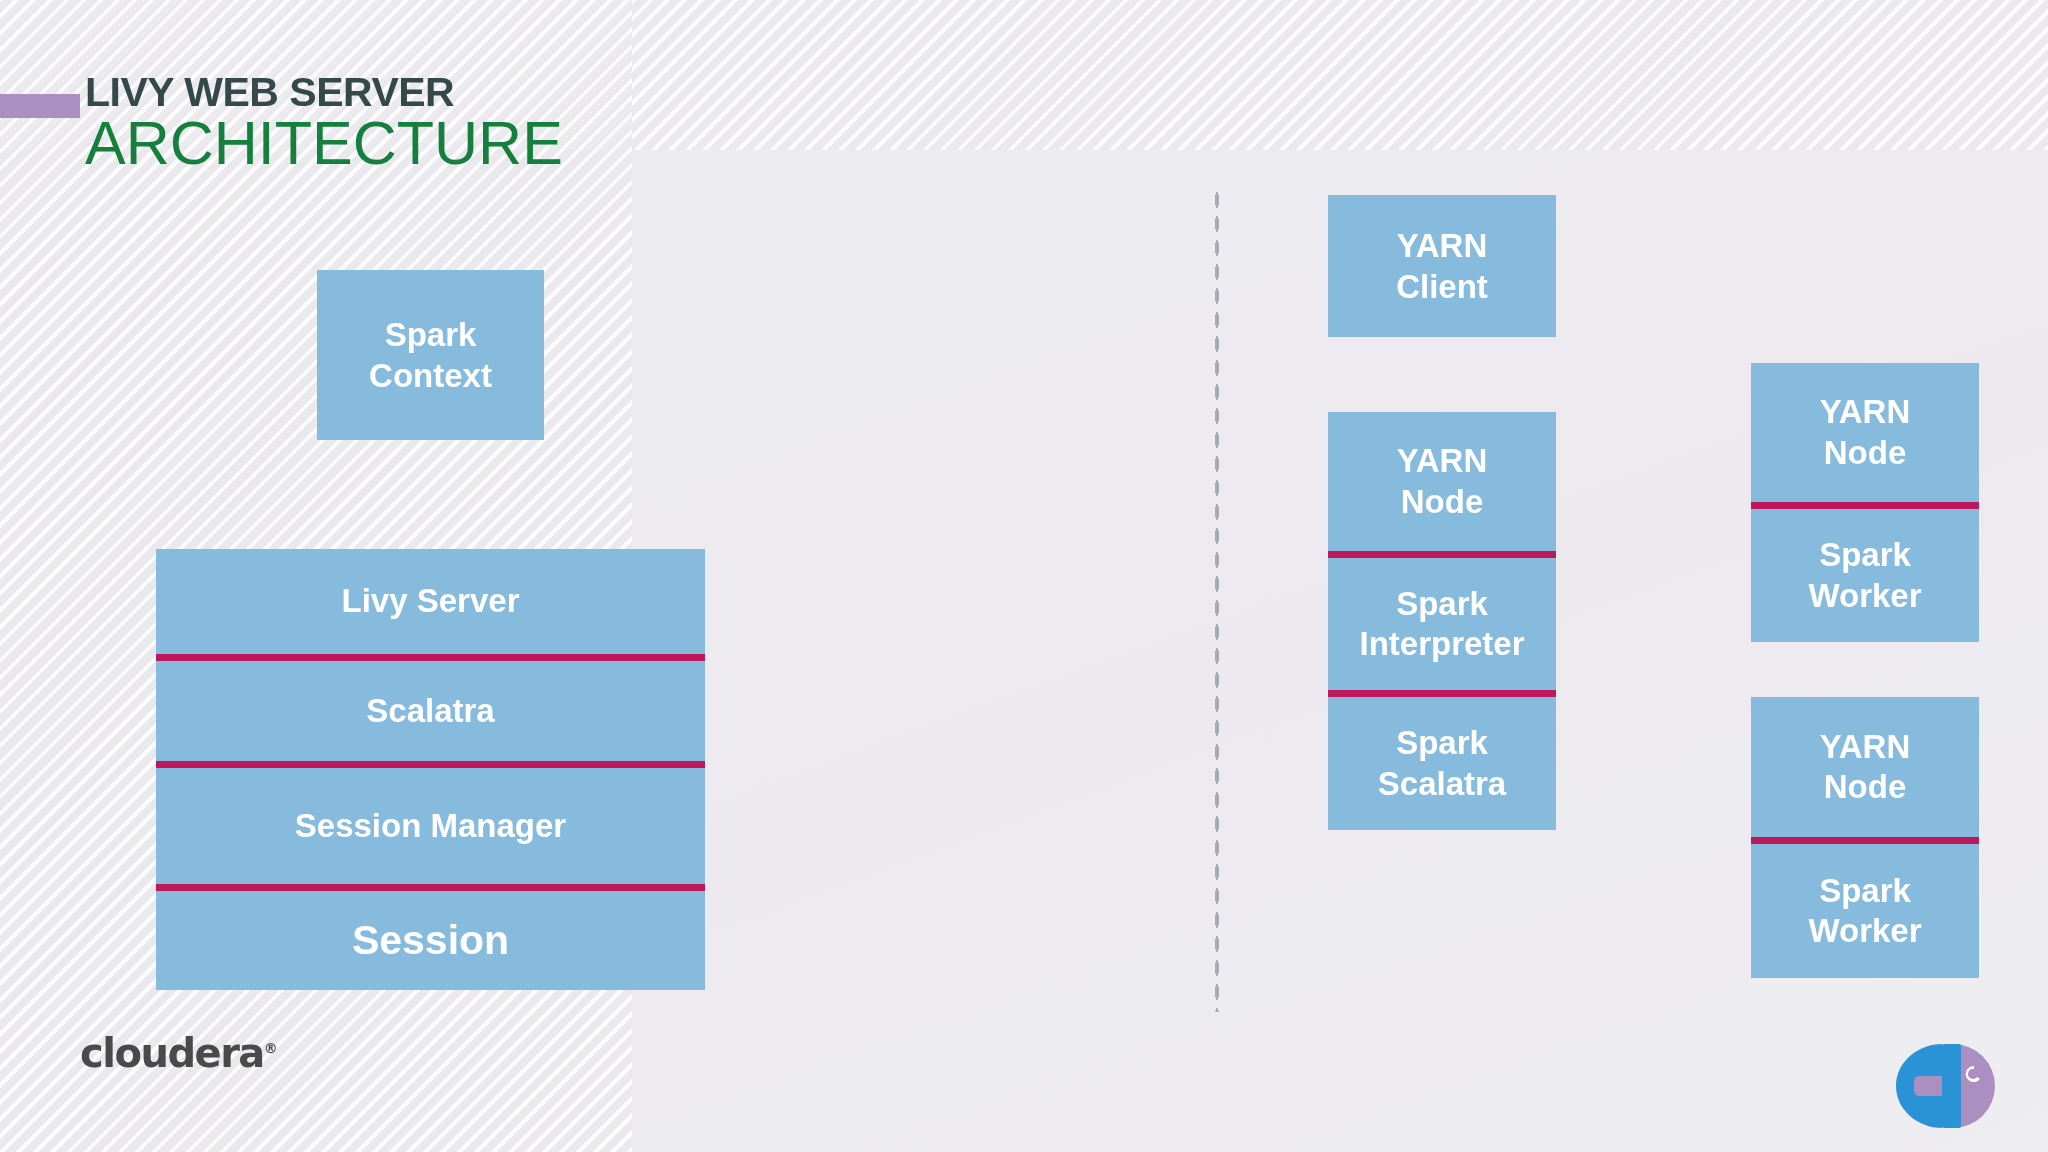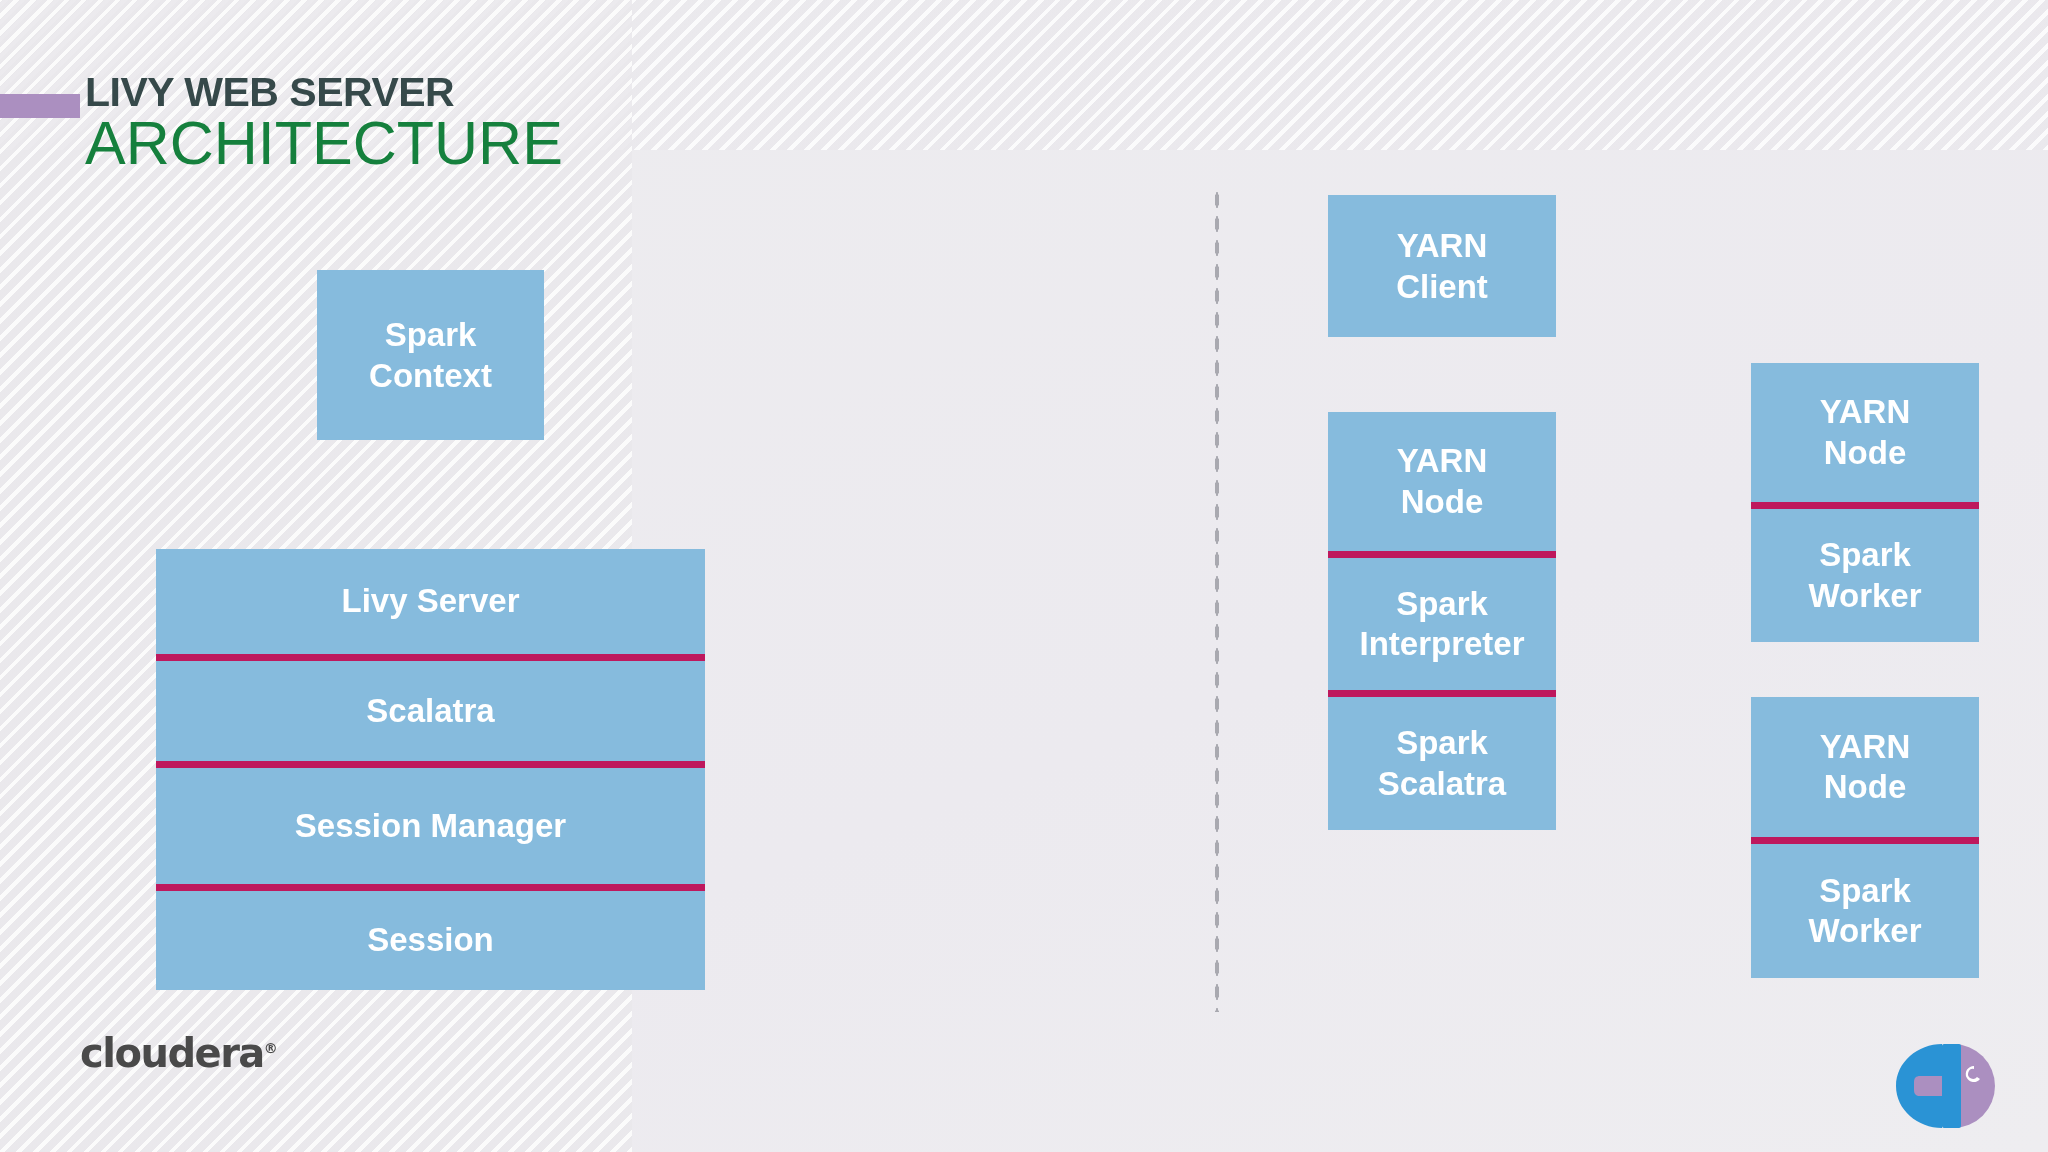--- a/index.html
+++ b/index.html
@@ -203,21 +203,21 @@
   <div class="stack" style="left:156px; top:549px; width:549px; height:430px;">
     <div class="seg" style="height:105px; font-size:33px;">
       <span class="lbl">Livy Server</span>
     </div>
     <div class="seg" style="height:107px; font-size:33px;">
       <span class="lbl">Scalatra</span>
     </div>
     <div class="seg" style="height:123px; font-size:33px;">
       <span class="lbl">Session Manager</span>
     </div>
-    <div class="seg" style="height:106px; font-size:33px;">
+    <div class="seg" style="height:106px; font-size:41px;">
       <span class="lbl">Session</span>
     </div>
   </div>
 
   <div class="box" style="left:1328px; top:195px; width:228px; height:142px; font-size:33px;">
     <span class="lbl">
       <span>YARN</span><br>
       <span>Client</span>
     </span>
   </div>

